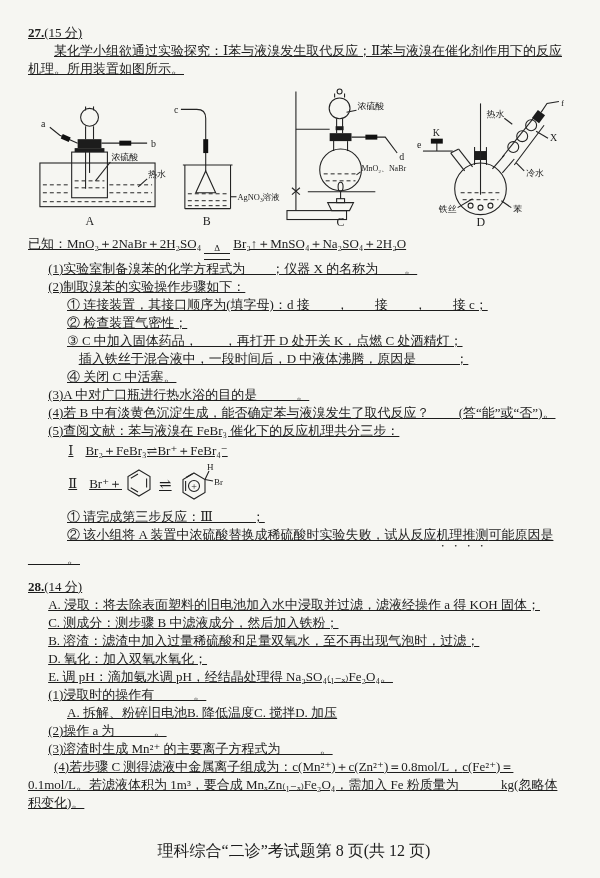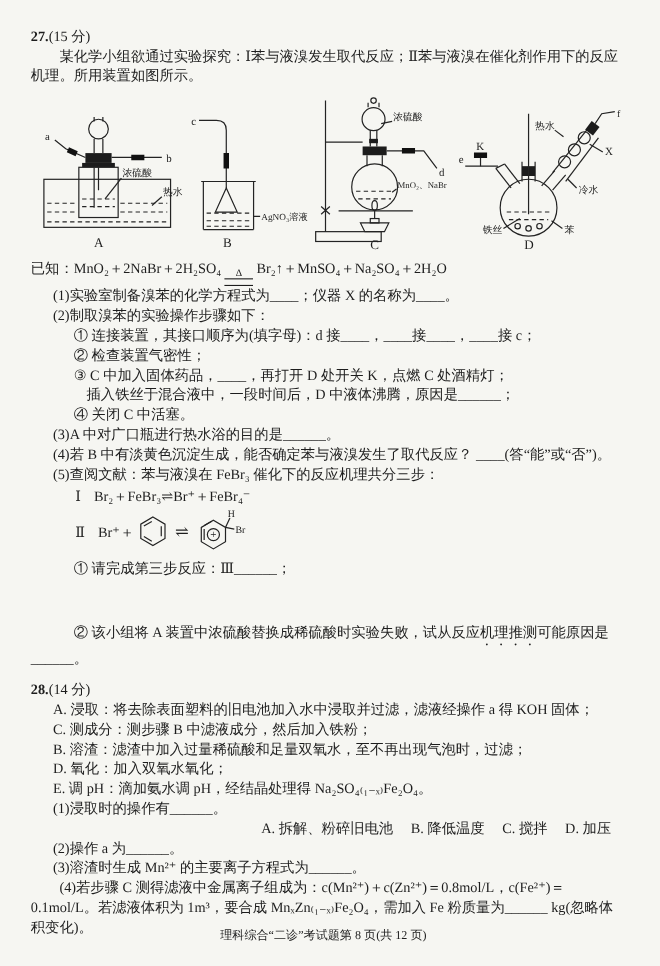--- a/index.html
+++ b/index.html
@@ -2,21 +2,21 @@
 <html><head>
 <meta charset="utf-8">
 <style>
   html,body{margin:0;padding:0;}
   body{
     width:600px;height:878px;overflow:hidden;
     background:#f6f6f2;color:#1d1d1d;
     font-family:"Liberation Serif","DejaVu Serif",serif;
     font-size:13px;line-height:18px;
   }
-  .page{box-sizing:border-box;width:588px;height:878px;padding:24px 22px 0 28px;position:relative;}
+  .page{box-sizing:border-box;width:588px;height:878px;padding:24px 22px 0 28px;position:relative;text-decoration:underline;}
   p{margin:0;}
   .qhead{font-weight:bold;}
   .indent{text-indent:2em;}
   .i1{padding-left:1.55em;}
   .i2{padding-left:3em;}
   .i2c{padding-left:3.9em;}
   .figrow{display:flex;justify-content:space-between;align-items:flex-end;margin:5px 0 6px 0;}
   .figrow svg{display:block;}
   svg{stroke:#232323;}
   svg text{font-family:"Liberation Serif","DejaVu Serif",serif;fill:#1d1d1d;stroke:none;}
@@ -24,23 +24,23 @@
   .dline{fill:none;stroke:#232323;stroke-width:1;stroke-dasharray:4 3;}
   .thick{stroke:#111;stroke-width:5;}
   .dark{fill:#1c1c1c;stroke:none;}
   .eqc{display:inline-flex;flex-direction:column;align-items:center;vertical-align:-3px;margin:0 3px;}
   .eqc .cond{font-size:9px;line-height:9px;}
   .eqc .bar{width:26px;height:5px;border-top:1.3px solid #1d1d1d;border-bottom:1.3px solid #1d1d1d;}
   .mrow{display:flex;align-items:center;padding-left:3.1em;margin:2px 0;}
   .mlabel{margin-right:12px;}
   .rev{font-size:15px;margin:0 3px;}
   .emph{text-emphasis:filled dot #1d1d1d;text-emphasis-position:under right;-webkit-text-emphasis:filled dot;-webkit-text-emphasis-position:under;}
-  .wrap3{text-indent:3em;margin-top:40px;}
-  .opts{display:flex;justify-content:flex-end;padding-left:3em;padding-right:0.8em;gap:16px;}
-  .footer{position:absolute;left:0;bottom:18px;width:100%;text-align:center;font-size:11px;}
+  .wrap3{text-indent:3em;}
+  .opts{display:flex;justify-content:flex-start;padding-left:3em;padding-right:0.8em;}
+  .footer{position:absolute;left:0;bottom:18px;width:100%;text-align:center;font-size:16px;}
   .sp10{height:10px;}
 </style>
 </head>
 <body>
 
 <div class="page">
 
   <p><span class="qhead">27.</span><span>(15 分)</span></p>
   <p class="indent">某化学小组欲通过实验探究：Ⅰ苯与液溴发生取代反应；Ⅱ苯与液溴在催化剂作用下的反应机理。所用装置如图所示。</p>
 

